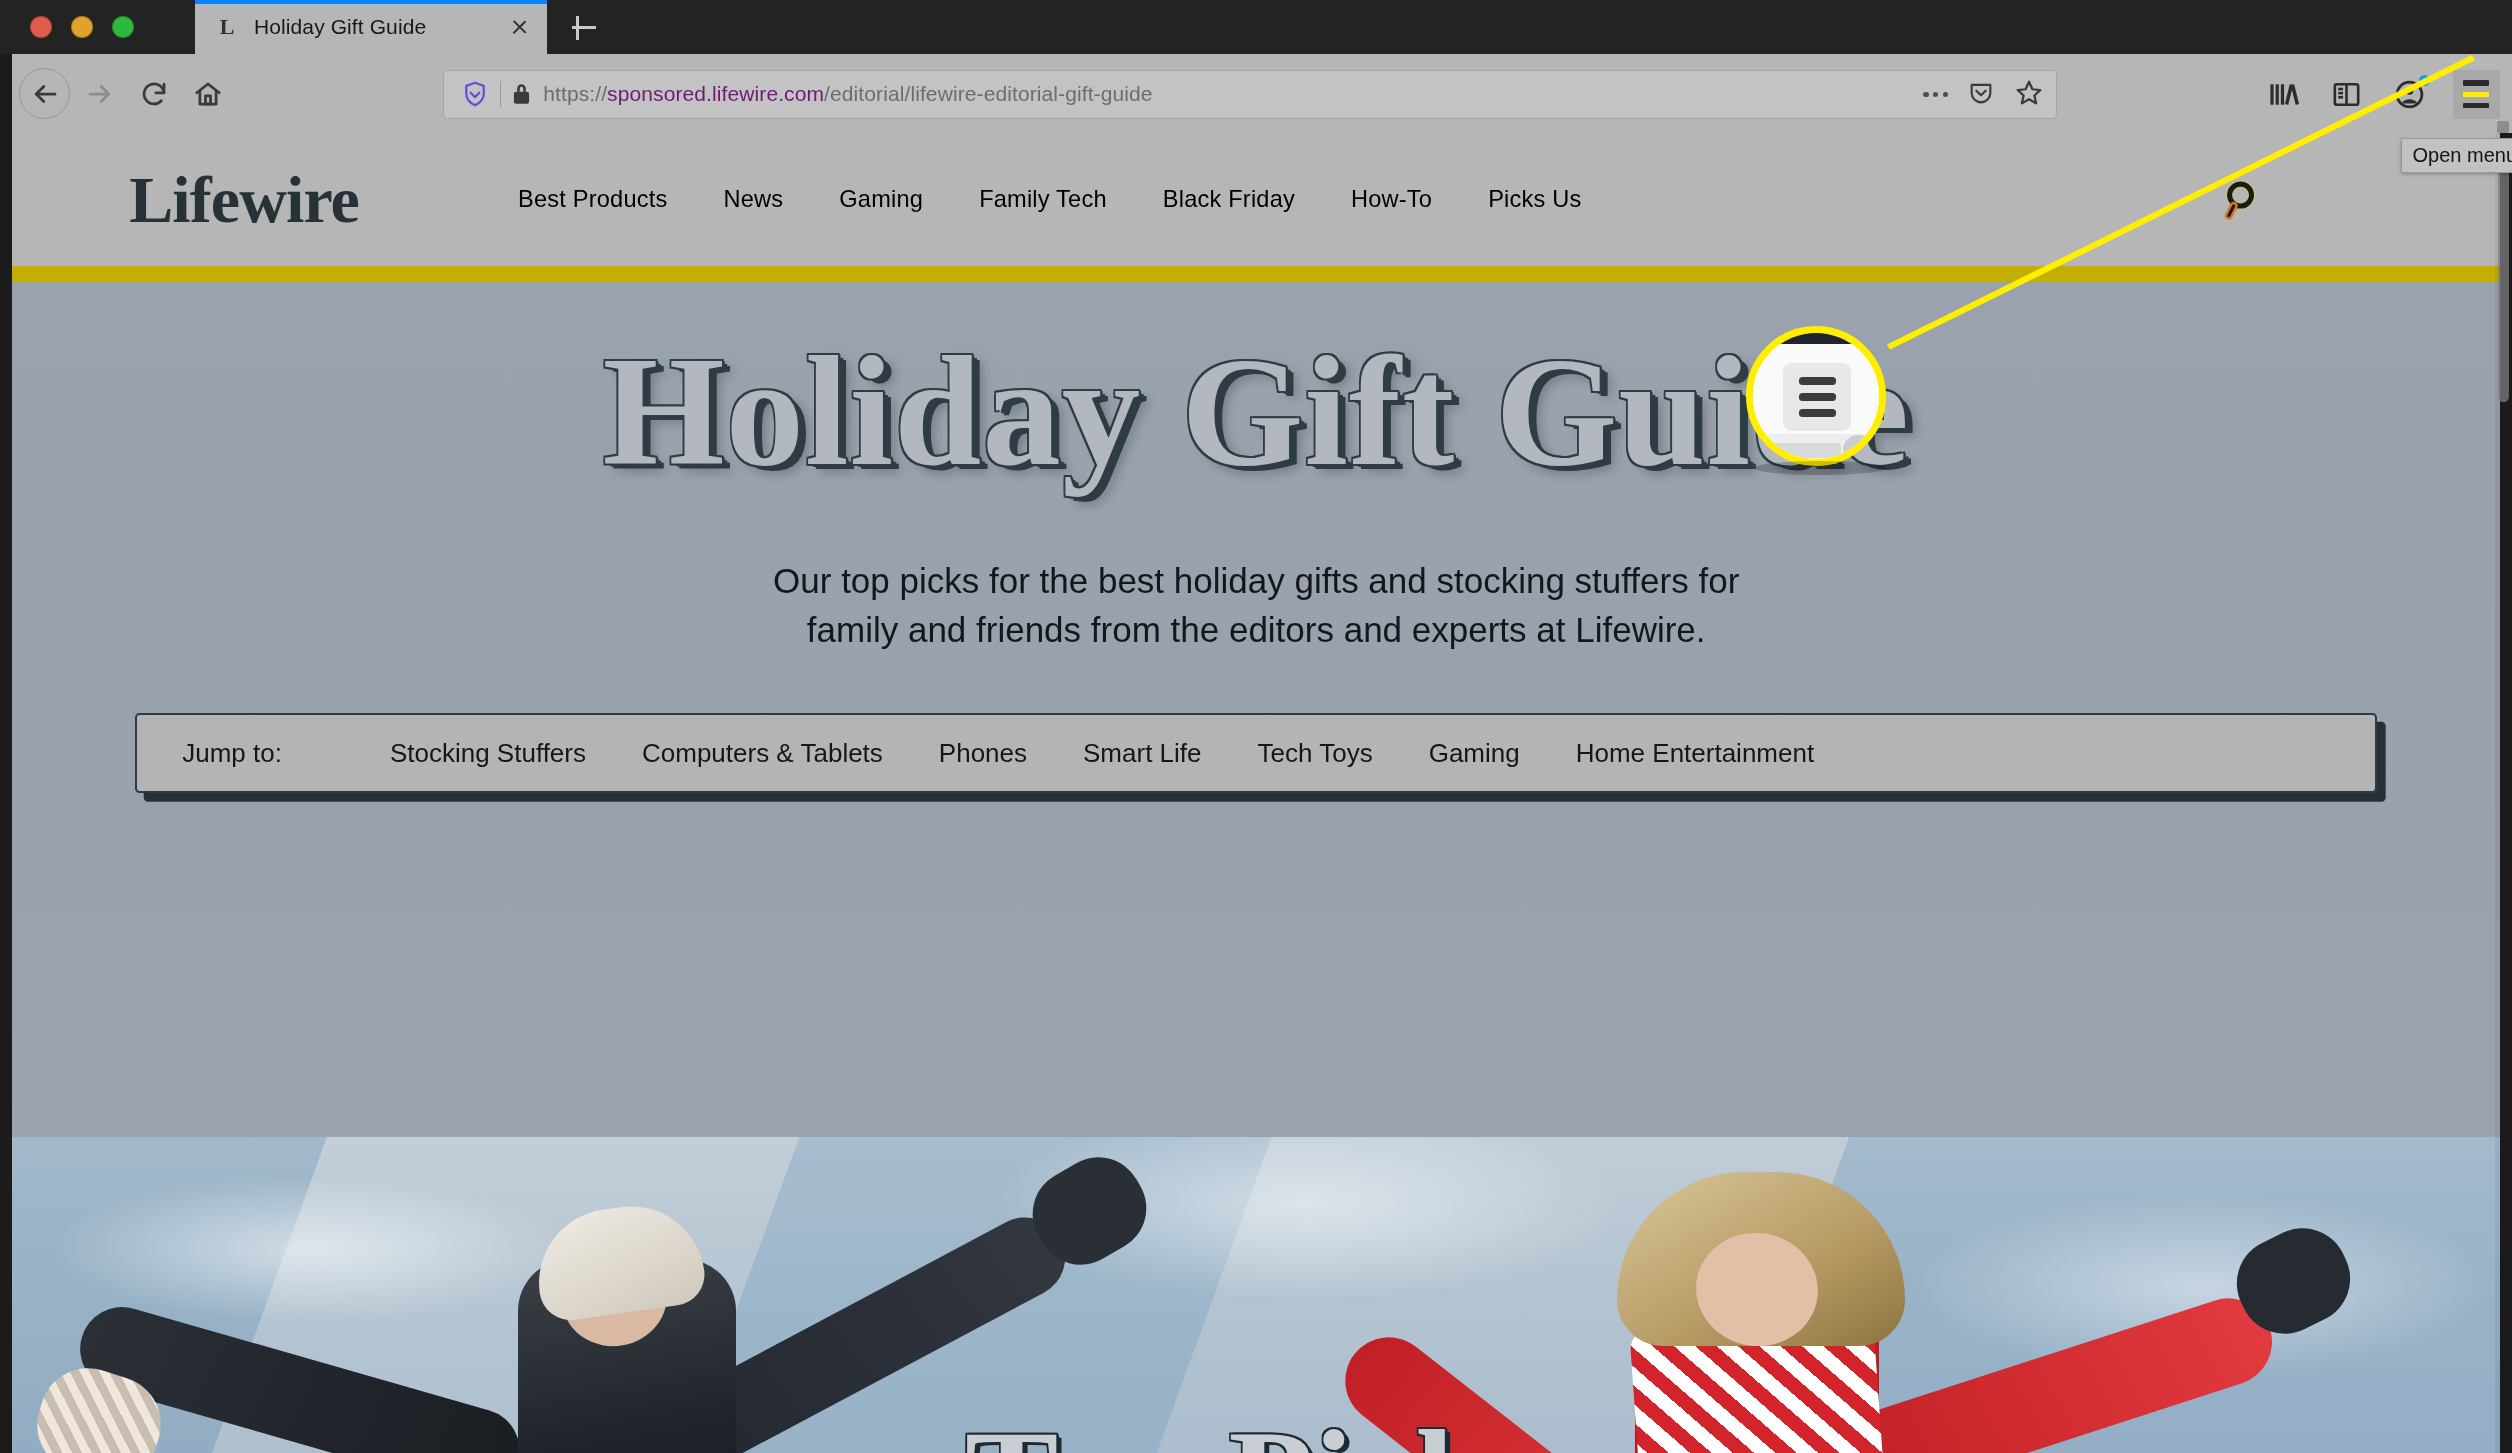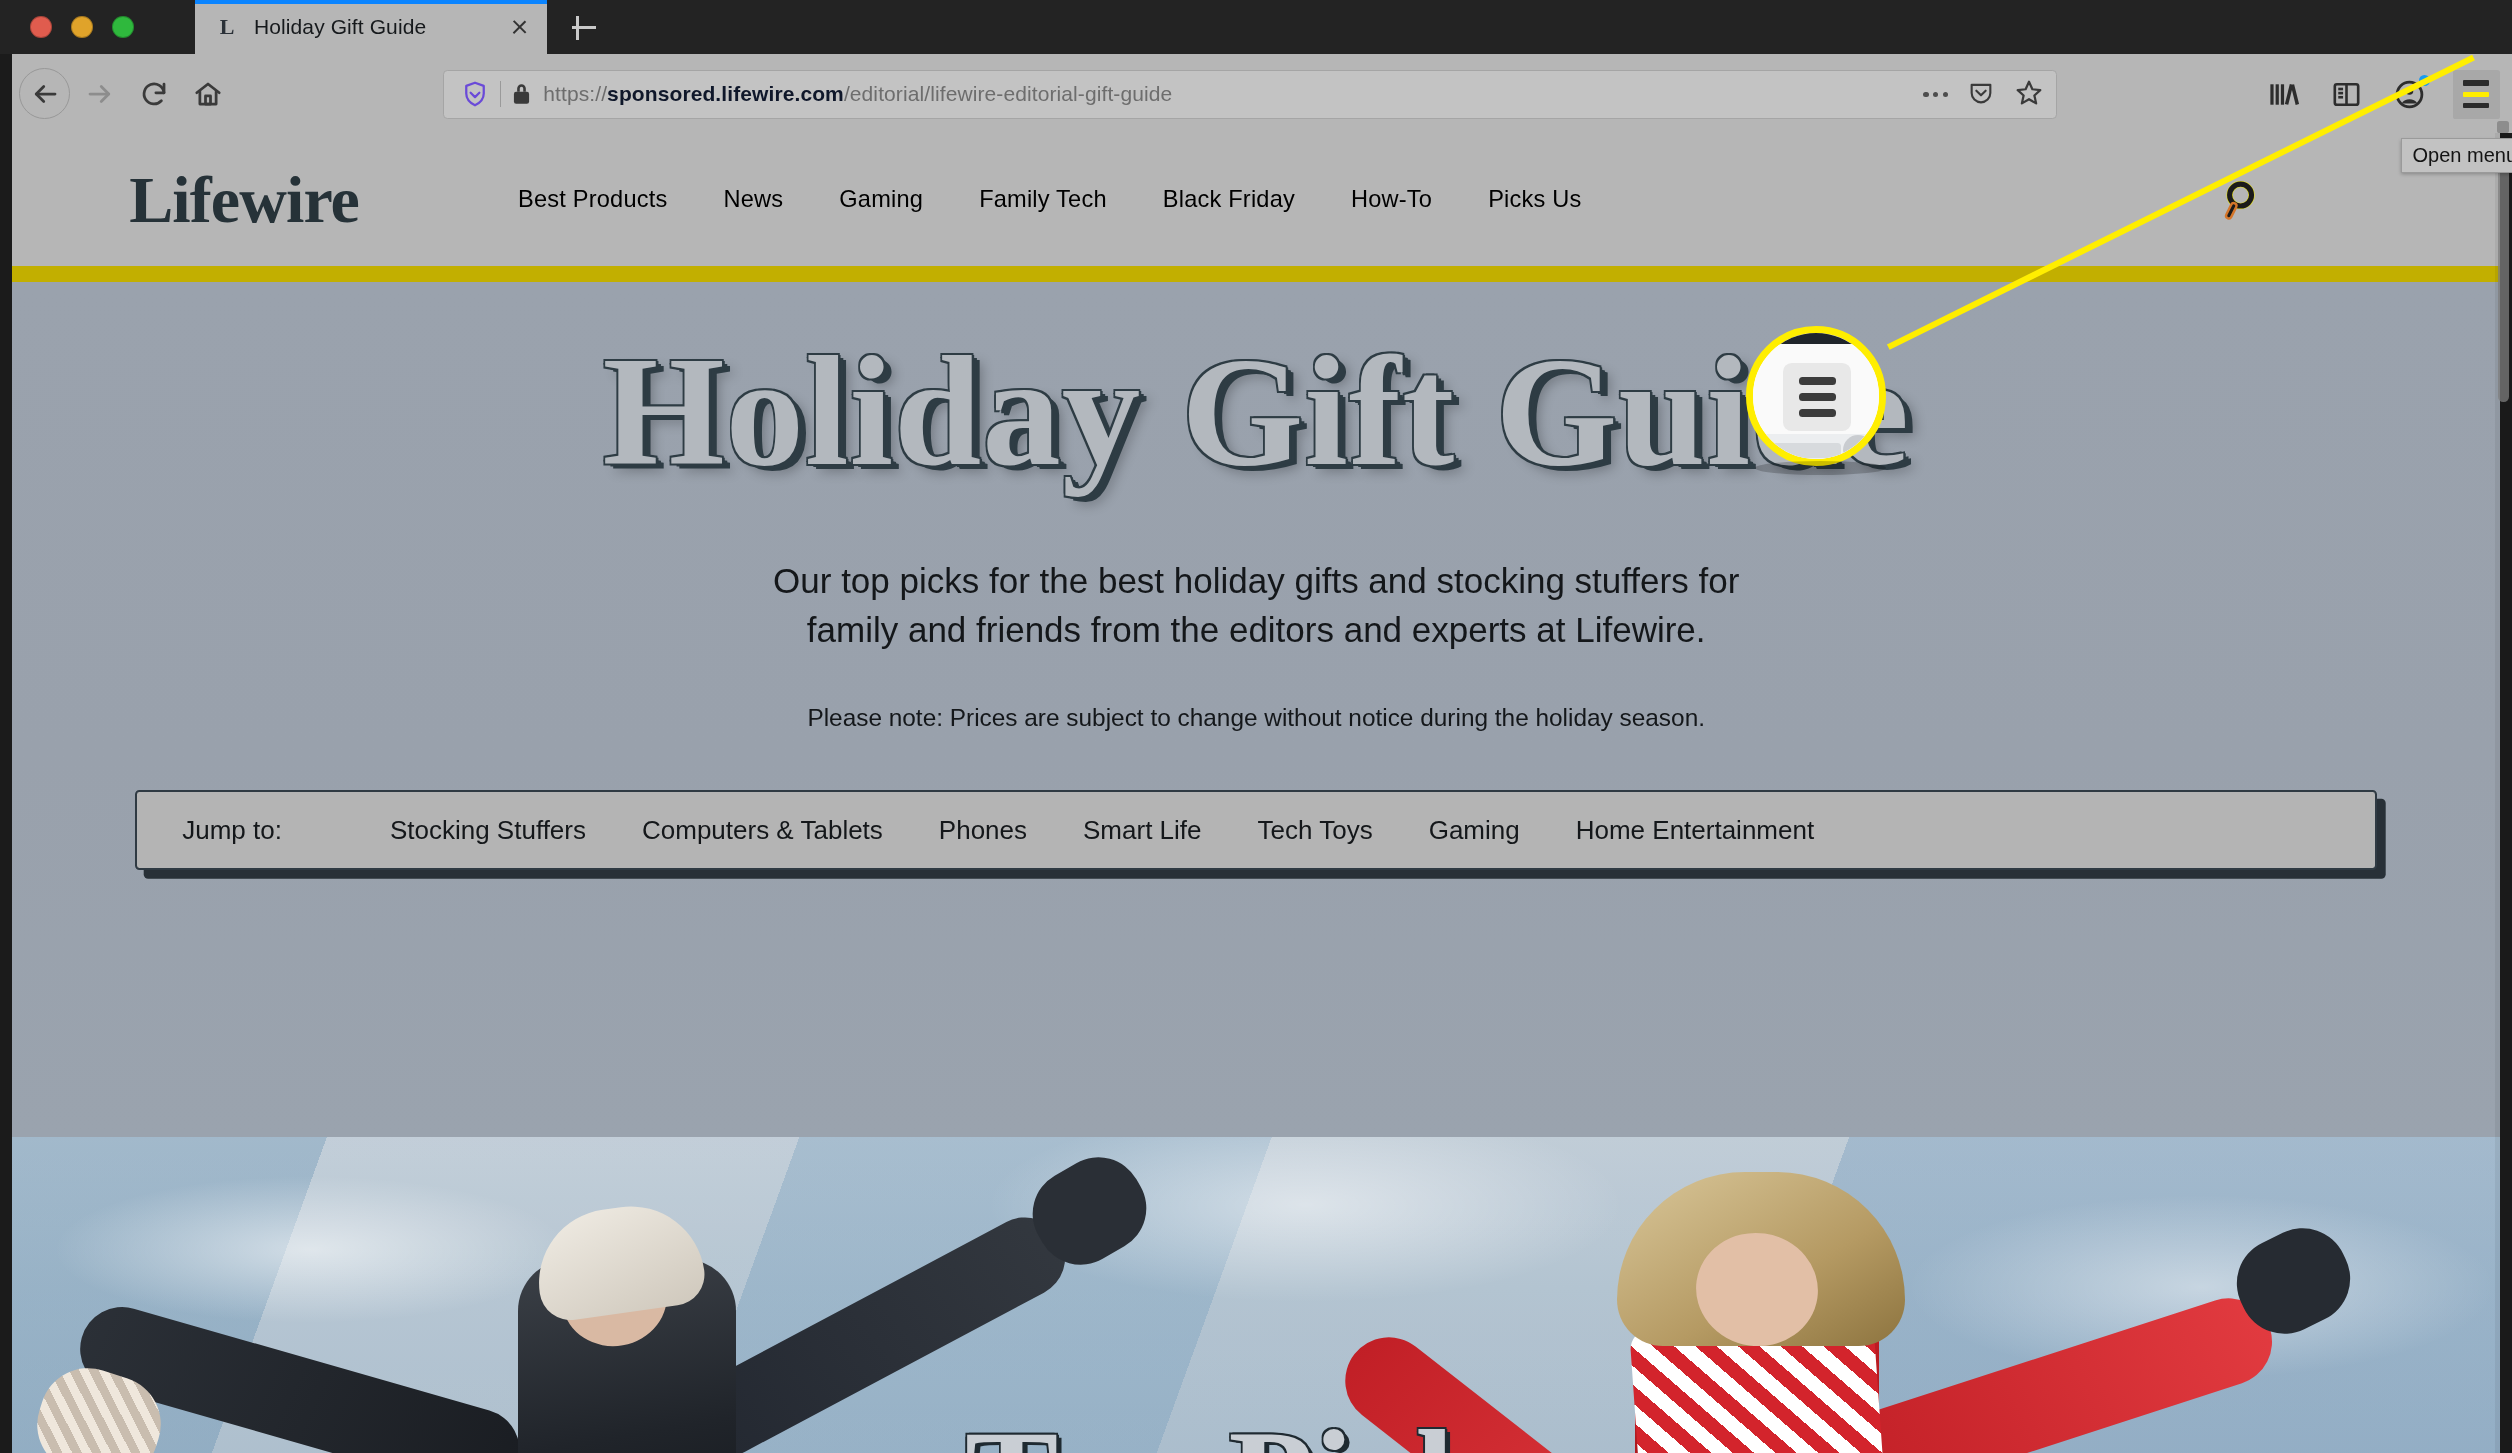--- a/index.html
+++ b/index.html
@@ -94,21 +94,21 @@
     background: #c3c3c3; border: 0.9px solid #a5a5a5; border-radius: 4.4px;
     display: flex; align-items: center; padding: 0 12.2px;
   }
   .shield { width: 30px; height: 30px; flex: none; margin: 0 7px 0 3.5px; }
   .urlsep { width: 0.9px; height: 26px; background: #9a9a9a; margin: 0 8.7px 0 3.5px; }
   .lock { width: 23px; height: 26px; flex: none; margin-right: 10.5px; }
   .urltext {
     font-size: 21px; color: #6d6d6d; white-space: nowrap; letter-spacing: 0.1px;
     flex: 1 1 auto;
   }
-  .urltext b { color: #0f172a; font-weight: 700; }
+  .urltext b { color: #701a75; font-weight: 400; }
   .urltext .scheme { color: #6d6d6d; }
   .url-actions { display: flex; align-items: center; gap: 19px; margin-left: 12.2px; }
   .ellipsis { display: flex; gap: 4.4px; }
   .ellipsis i { width: 5.2px; height: 5.2px; border-radius: 50%; background: #4d4d4d; display: block; }
 
   .toolbar-right {
     position: absolute; right: 12.2px; top: 15.7px; height: 49px;
     display: flex; align-items: center; gap: 23px;
   }
   .tbicon { width: 40px; height: 40px; position: relative; color: #2d2d2d; display: flex; align-items: center; justify-content: center; }
@@ -475,21 +475,20 @@
     </div>
 
     <div class="yellow-rule"></div>
 
     <div class="hero">
       <h1 class="hero-title">Holiday Gift Guide</h1>
       <p class="hero-sub">
         <span>Our top picks for the best holiday gifts and stocking stuffers for</span><br>
         <span>family and friends from the editors and experts at Lifewire.</span>
       </p>
-      <p class="hero-note">Please note: Prices are subject to change without notice during the holiday season.</p>
 
       <div class="jumpbar">
         <span class="label">Jump to:</span>
         <a href="#">Stocking Stuffers</a>
         <a href="#">Computers &amp; Tablets</a>
         <a href="#">Phones</a>
         <a href="#">Smart Life</a>
         <a href="#">Tech Toys</a>
         <a href="#">Gaming</a>
         <a href="#">Home Entertainment</a>

